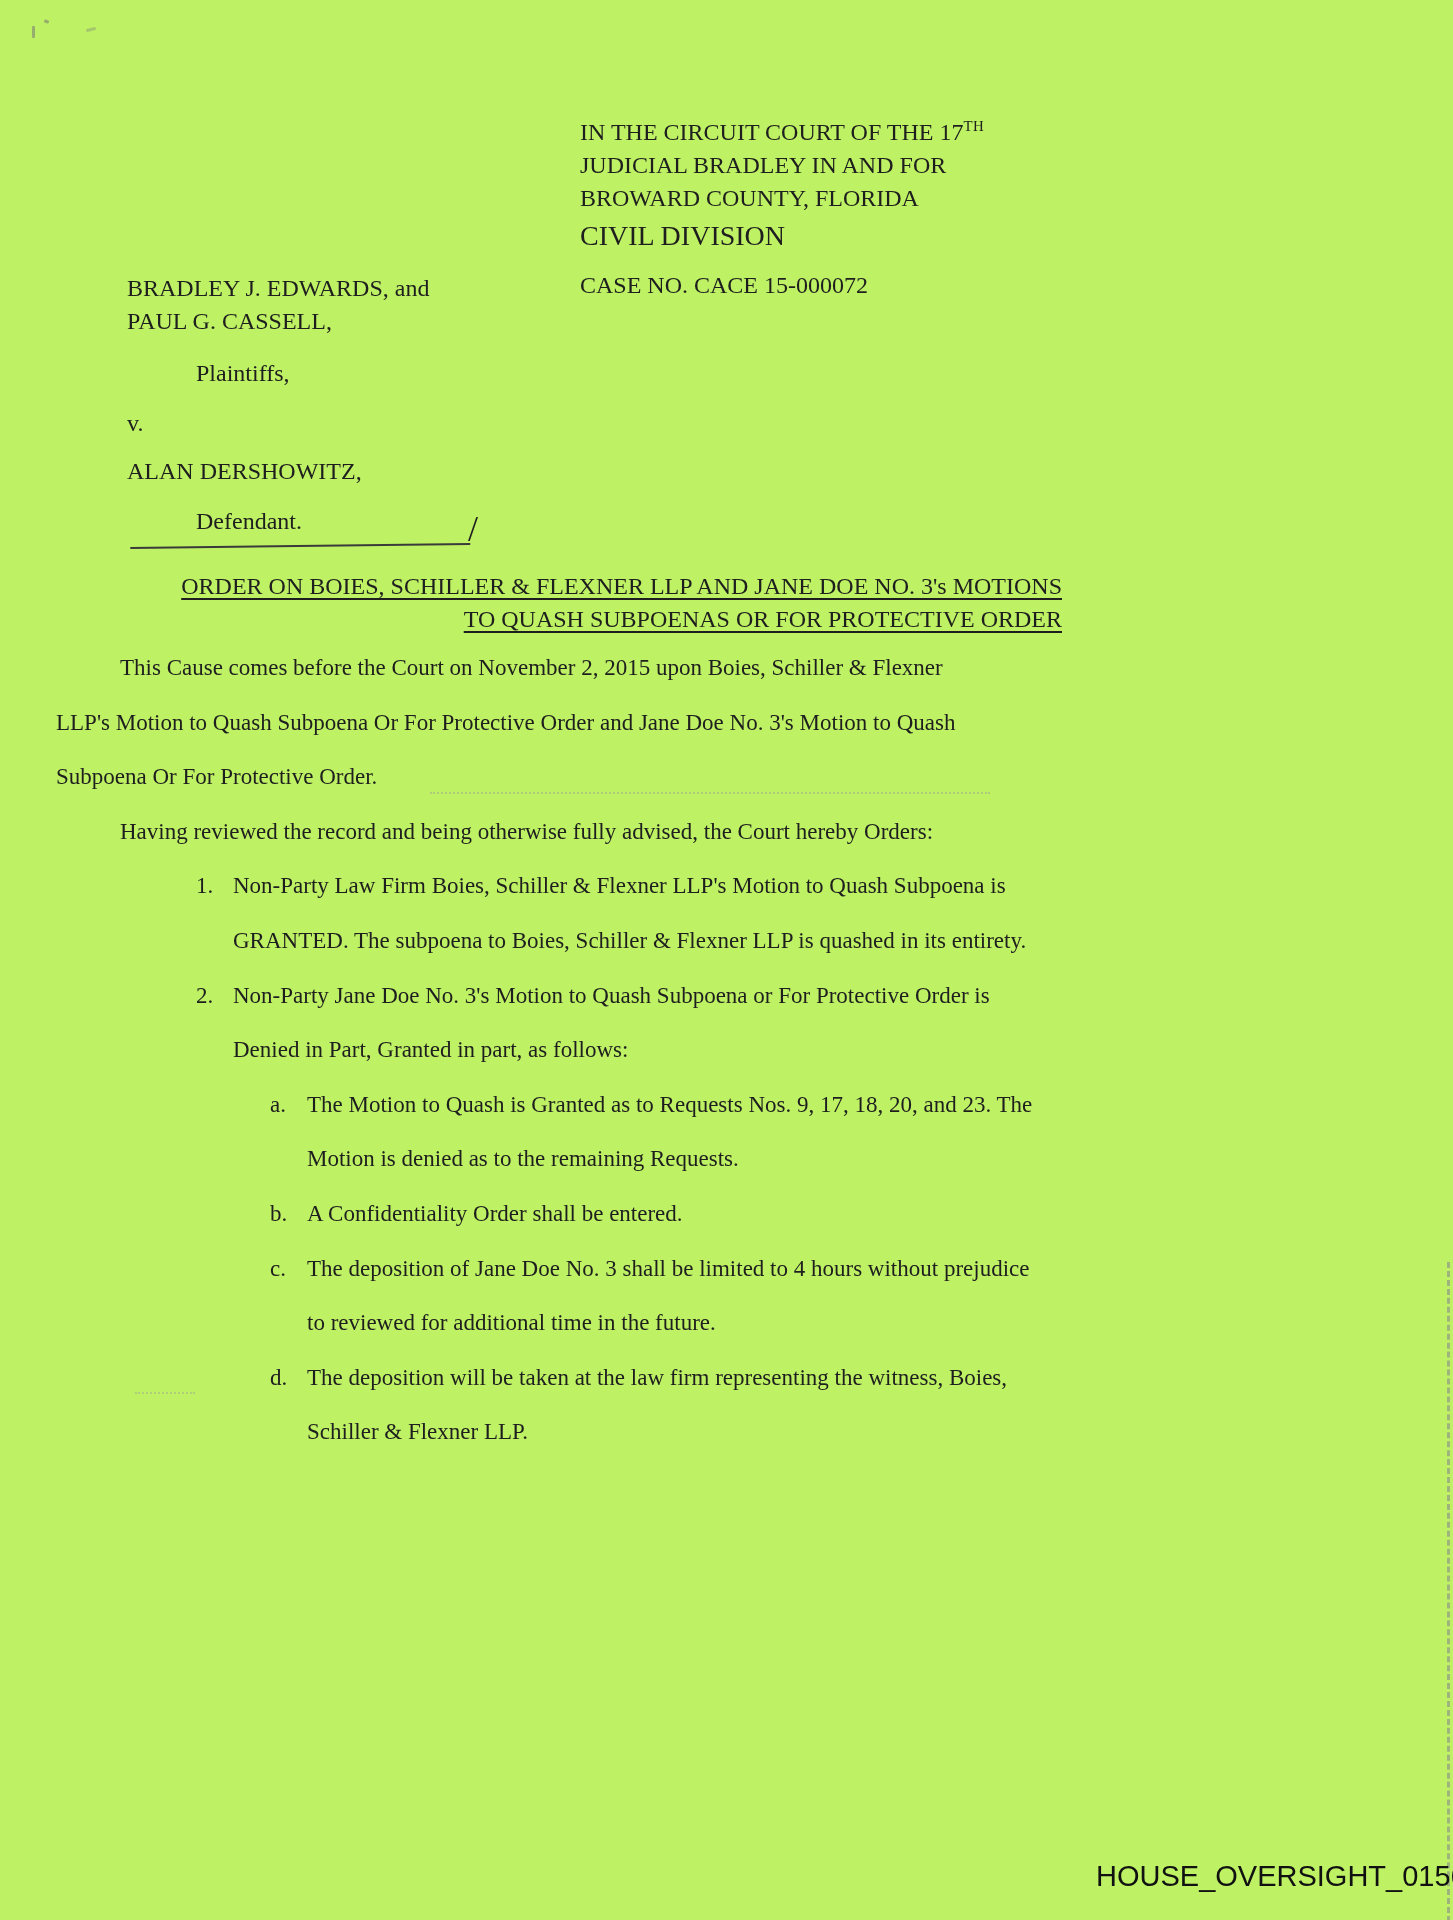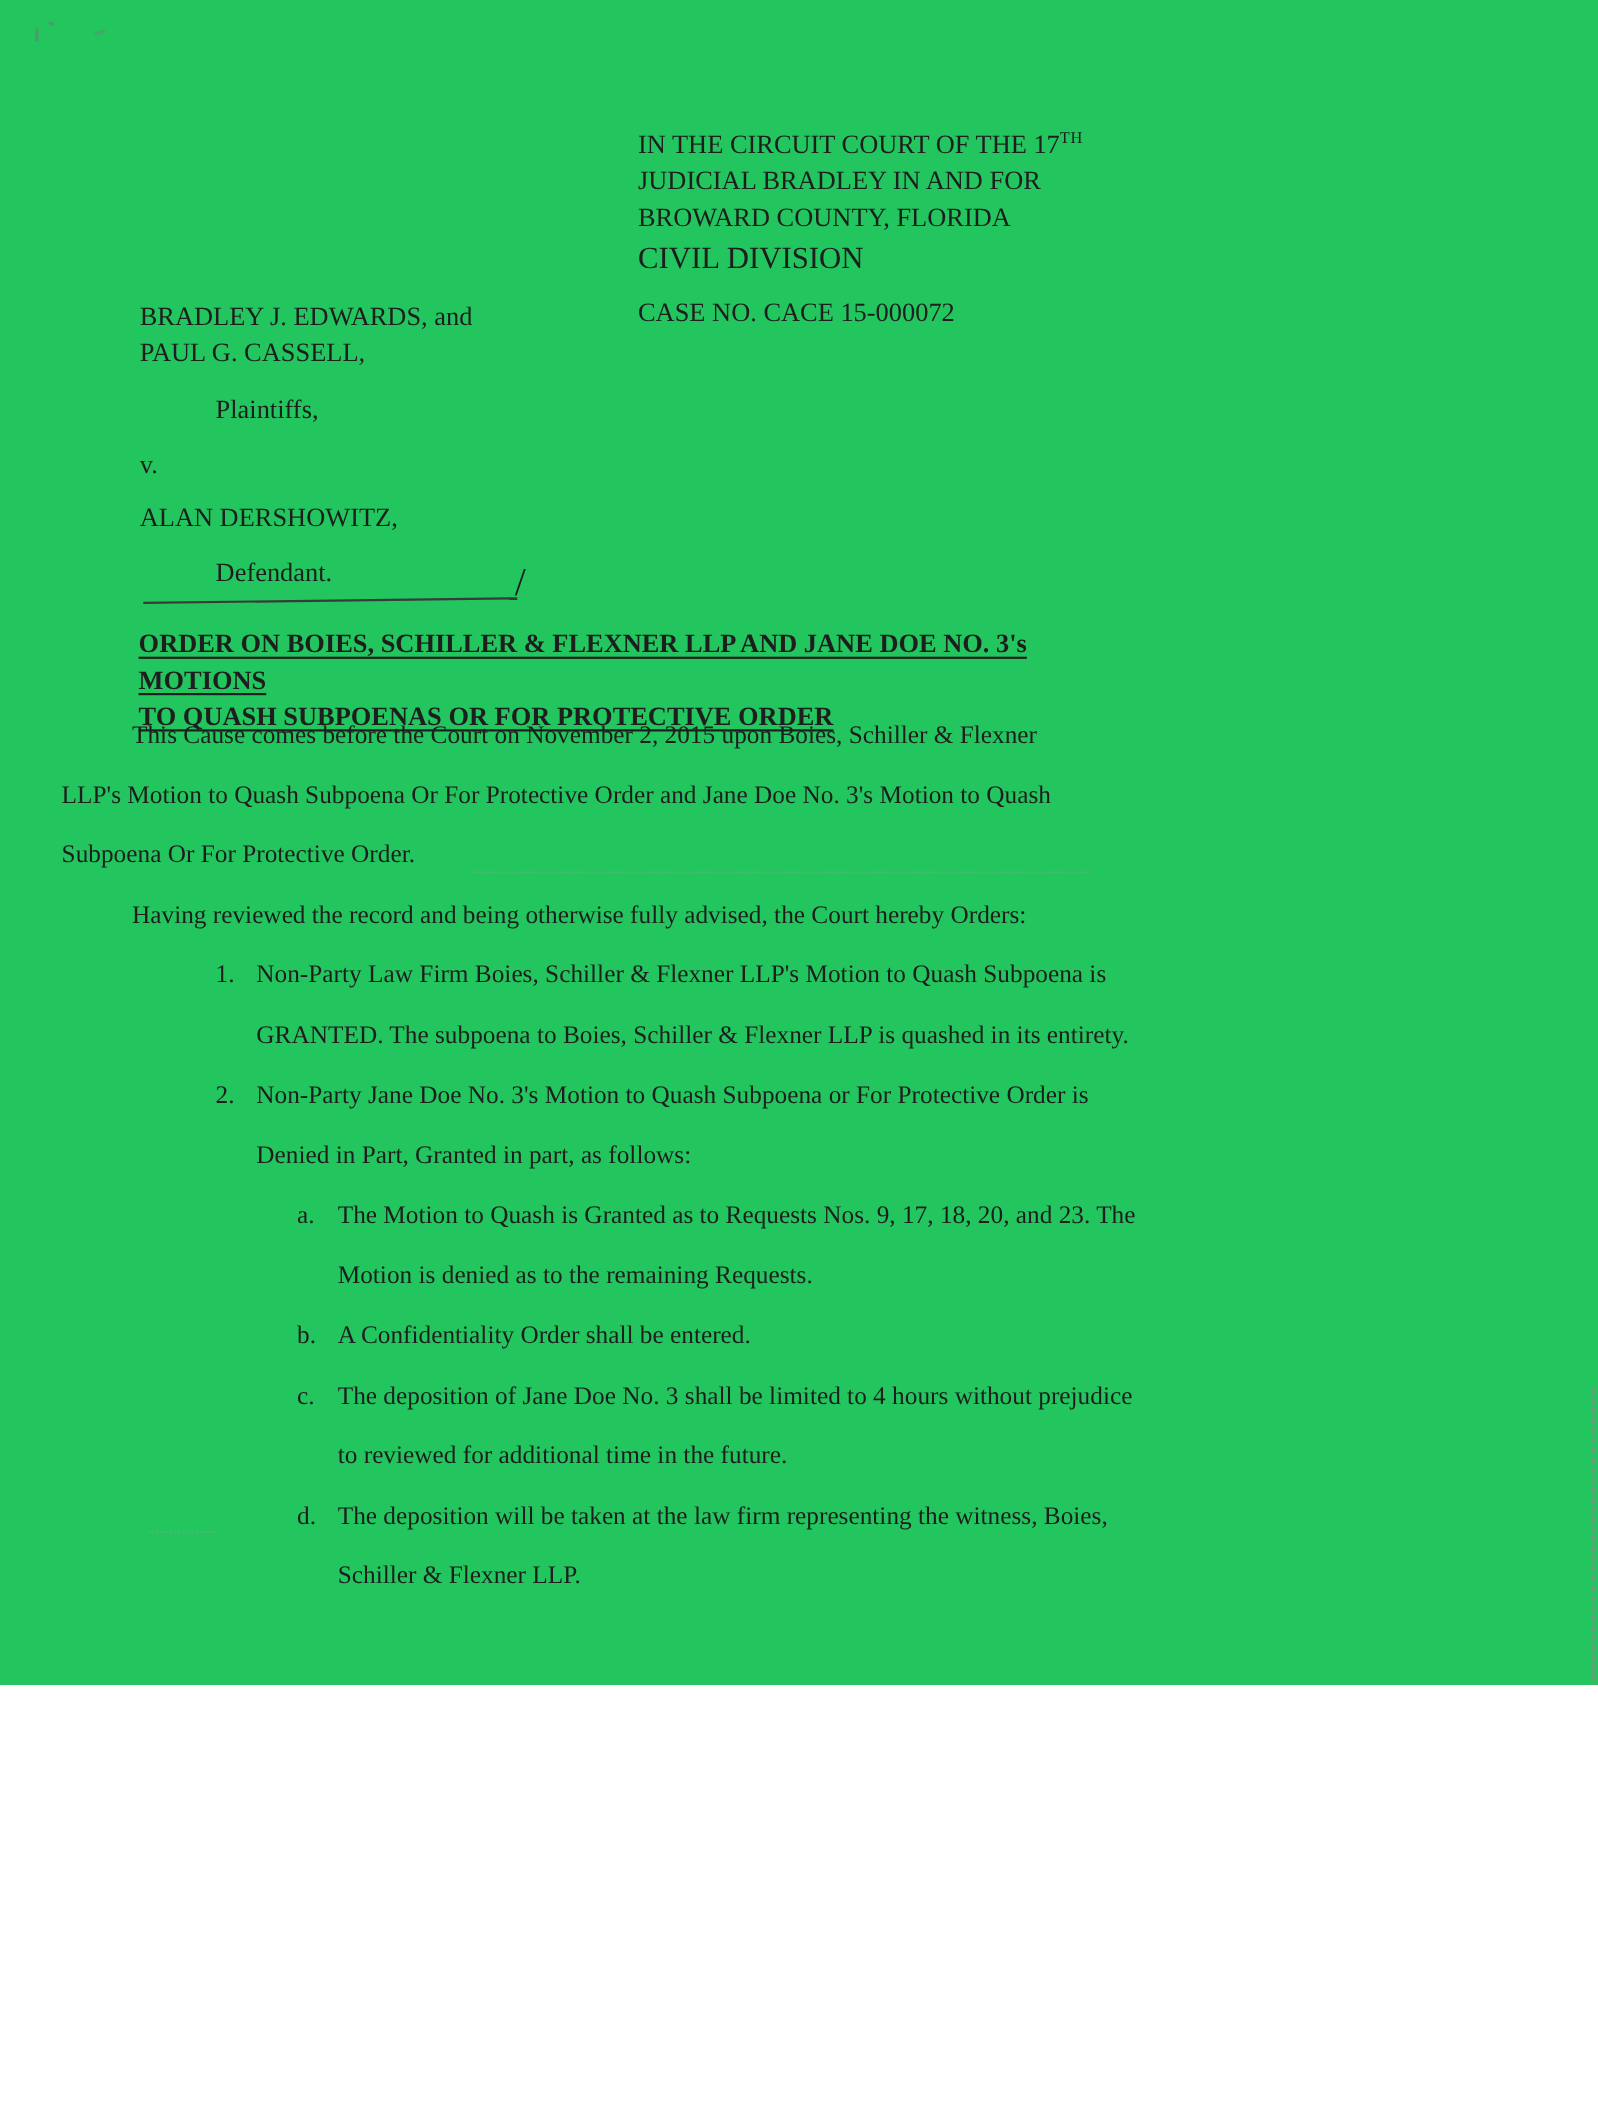--- a/index.html
+++ b/index.html
@@ -3,22 +3,22 @@
 <meta charset="utf-8">
 <style>
   html, body {
     margin: 0;
     padding: 0;
     background: #ffffff;
   }
   .page {
     position: relative;
     width: 1453px;
-    height: 1532px;
-    background: #22c55e;
+    height: 1920px;
+    background: #bef264;
     overflow: hidden;
     font-family: "Liberation Serif", serif;
     color: #1e1e1e;
   }
   .abs { position: absolute; }
 
   
   .court-header {
     left: 580px;
     top: 110px;
@@ -67,26 +67,26 @@
   }
   .signature-slash {
     left: 468px;
     top: 508px;
     font-size: 36px;
     font-weight: 400;
   }
 
   
   .order-title {
-    left: 126px;
+    left: 137px;
     top: 570px;
     width: 925px;
-    text-align: left;
-    font-size: 24px;
-    font-weight: bold;
+    text-align: right;
+    font-size: 24px;
+    font-weight: normal;
     line-height: 33px;
   }
   .order-title .tline {
     text-decoration: underline;
     text-underline-offset: 4px;
   }
 
   
   .body-rows {
     left: 0;

